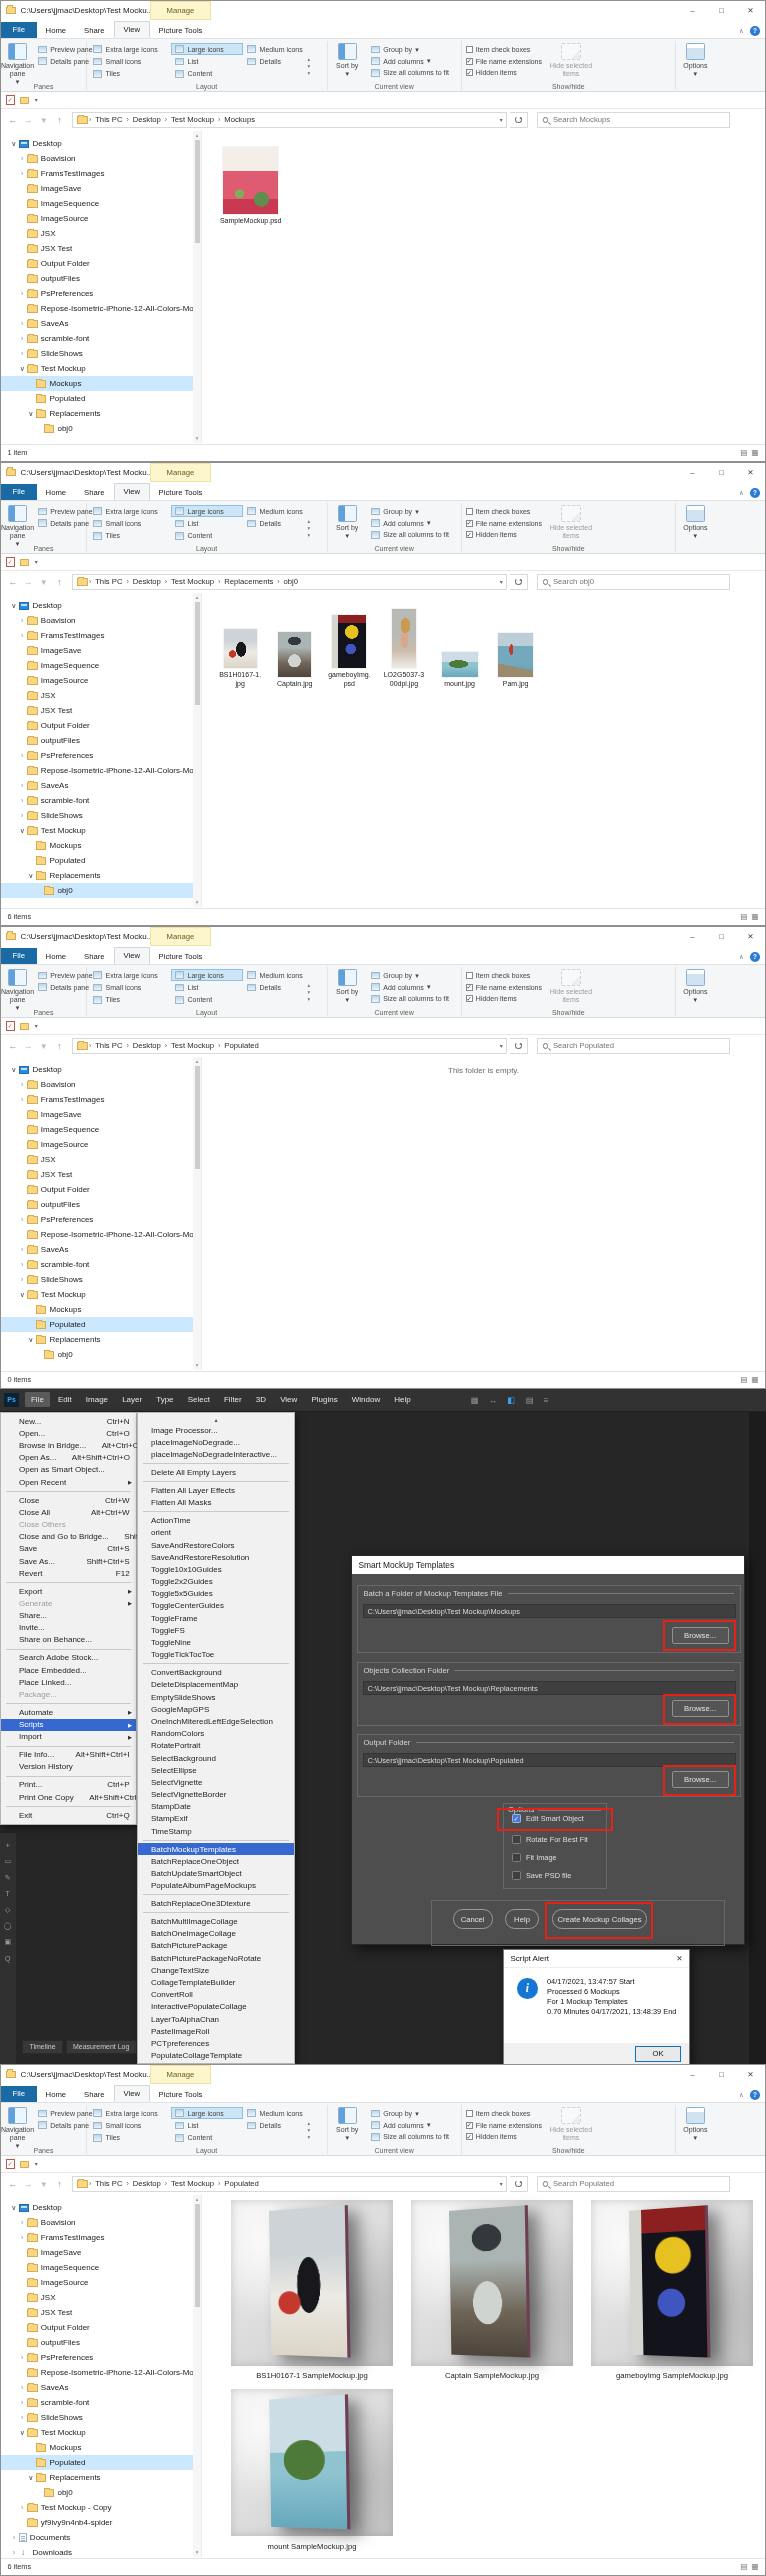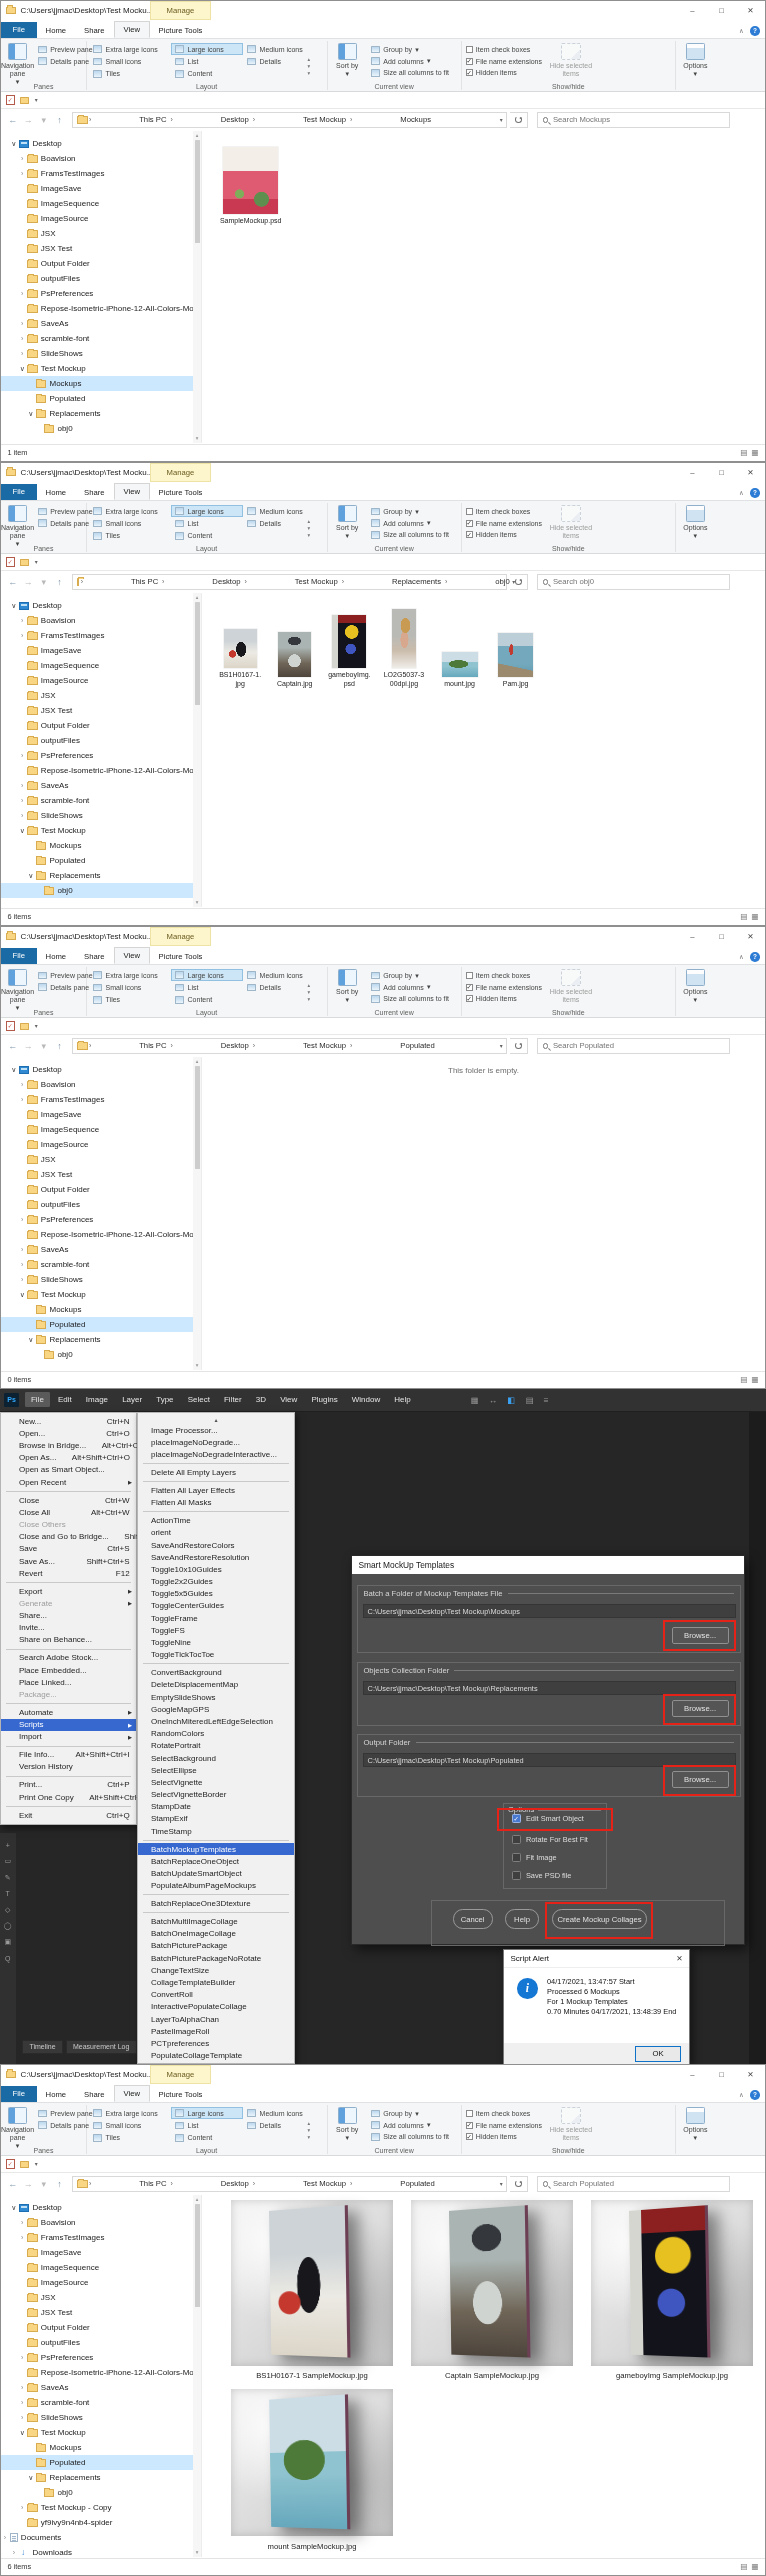--- a/index.html
+++ b/index.html
@@ -44,21 +44,21 @@
   .qat { height:16.7px; background:#fff; border-bottom:0.6px solid #e8e8e8; display:flex; align-items:center; gap:5.2px; padding-left:5.2px; }
   .qat .qdoc { width:8.4px; height:9.7px; background:#fff; border:0.6px solid #b35a4a; position:relative; }
   .qat .qdoc:after { content:"✓"; position:absolute; left:0.6px; top:0.6px; font-size:5.8px; color:#c0392b; }
   .qat .qfold { width:9.7px; height:7px; background:#f8d684; border:0.6px solid #d8ab4e; border-radius:0.6px; }
   .qat .qdrop { color:#666; font-size:5.8px; }
   .abar { height:22px; display:flex; align-items:center; background:#fff; padding:0 5.2px; gap:2.6px; }
   .navb { color:#7d97ad; font-size:9px; width:13px; text-align:center; }
   .navb.dim { color:#b9b9b9; }
   .pathbox { flex:none; width:435px; height:15.5px; border:0.6px solid #d9d9d9; display:flex; align-items:center; padding:0 3.9px; margin-left:3.9px; }
   .crumbs { display:flex; align-items:center; white-space:nowrap; color:#2c2c2c; }
-  .crumb { padding:1.3px 2.6px;margin-left:44px; }
+  .crumb { padding:1.3px 2.6px; }
   .csep { color:#666; padding:0 1.3px; font-size:7px; }
   .pathdrop { margin-left:auto; color:#666; font-size:5.8px; }
   .refbox { width:18px; height:15.5px; border:0.6px solid #d9d9d9; border-left:none; display:flex; align-items:center; justify-content:center; }
   .refr { width:7px; height:7px; border:1px solid #6f6f6f; border-top-color:transparent; border-radius:50%; position:relative; }
   .refr:after { content:""; position:absolute; top:-1.9px; right:-0.6px; border:1.9px solid transparent; border-bottom:2.6px solid #6f6f6f; transform:rotate(40deg); }
   .search { margin-left:6.4px; width:193px; height:15.5px; border:0.6px solid #d9d9d9; display:flex; align-items:center; padding:0 5.2px; gap:4.5px; color:#757575; }
   .mag { width:5.2px; height:5.2px; border:1px solid #777; border-radius:50%; position:relative; flex:none; }
   .mag:after { content:""; position:absolute; width:3.2px; height:1px; background:#777; transform:rotate(45deg); left:3.9px; top:4.5px; }
   .cont { display:flex; position:relative; background:#fff; }
   .side { width:201px; flex:none; position:relative; padding-top:5.2px; border-right:0.6px solid #ececec; overflow:hidden; }
@@ -1751,21 +1751,21 @@
             <div class="trow" style="padding-left: 17.4px;">
               <span class="chev">›</span>
               <span class="tico folder"></span>
               <span>Test Mockup - Copy</span>
             </div>
             <div class="trow" style="padding-left: 17.4px;">
               <span class="chev"></span>
               <span class="tico folder"></span>
               <span>yf9ivy9n4nb4-spider</span>
             </div>
-            <div class="trow" style="">
+            <div class="trow" style="padding-left: 9px;">
               <span class="chev">›</span>
               <span class="tico doc"></span>
               <span>Documents</span>
             </div>
             <div class="trow" style="padding-left: 9px;">
               <span class="chev">›</span>
               <span class="tico down"></span>
               <span>Downloads</span>
             </div>
             <div class="sscroll">

